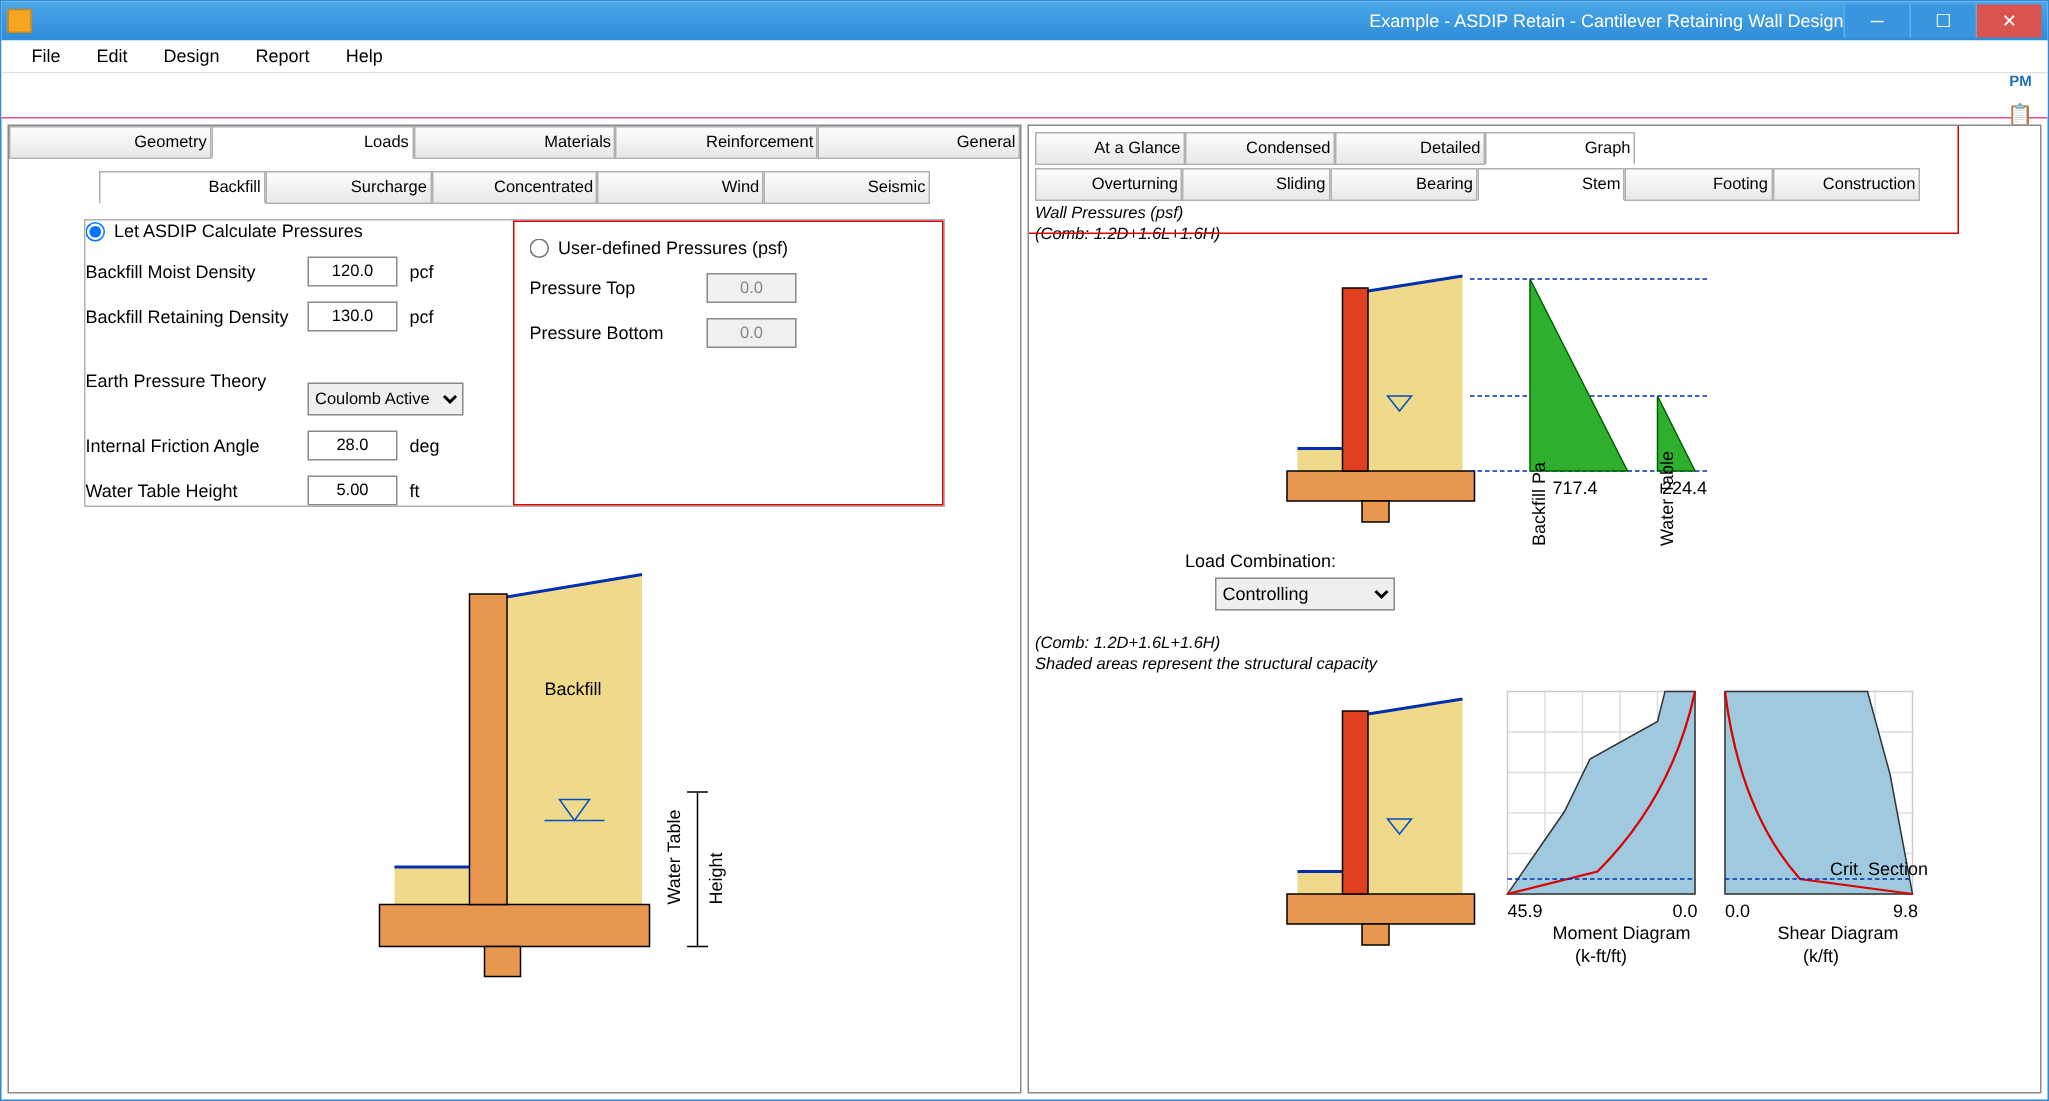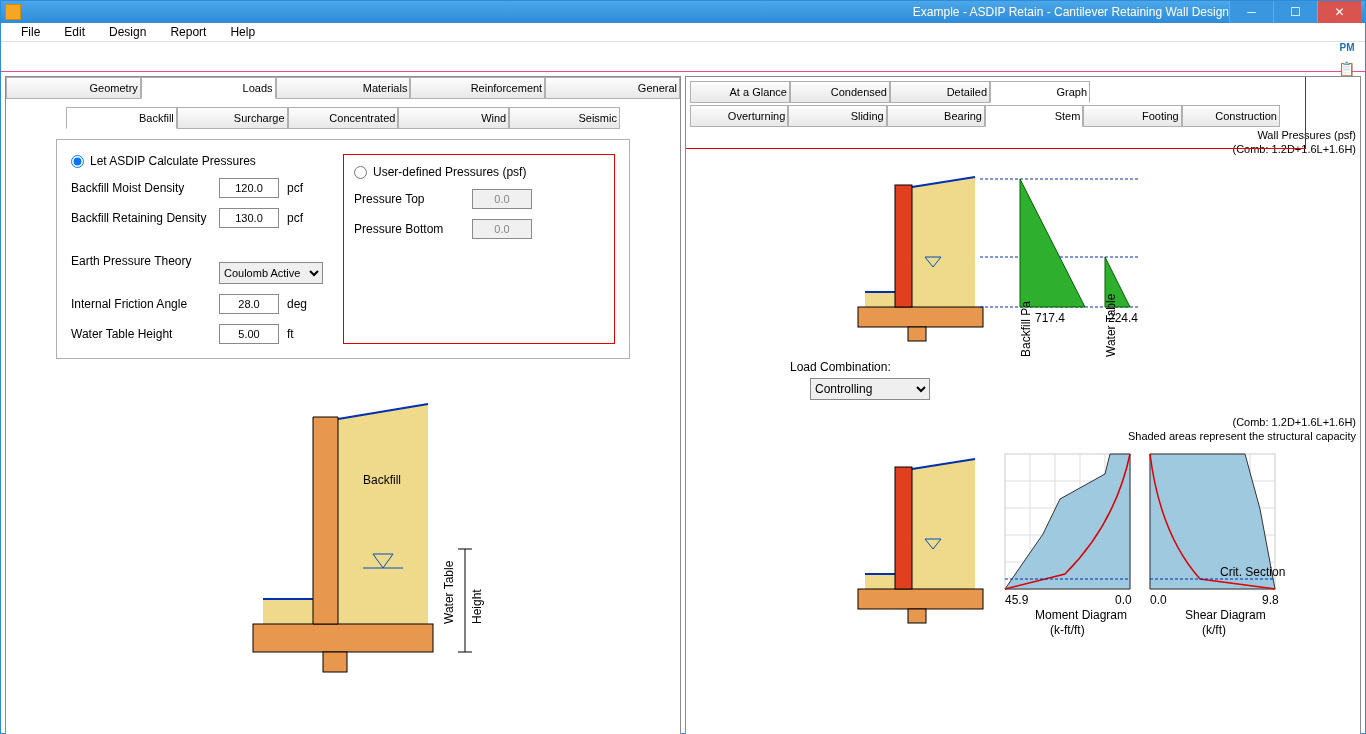--- a/index.html
+++ b/index.html
@@ -17,33 +17,33 @@
   .tbtn { width:20px; height:20px; display:flex;align-items:center;justify-content:center; font-size:14px;}
   .tsep{ width:1px; height:18px; background:#ccc; margin:0 4px;}
   .content { flex:1; display:flex; padding:4px; gap:4px; }
   .pane { flex:1; border:1px solid #8a8a8a; background:#fff; position:relative; overflow:hidden;}
   .tabs { display:flex; }
   .tab { flex:1; text-align:right; padding:4px 2px; background:linear-gradient(#fdfdfd,#e8e8e8); border:1px solid #b0b0b0; cursor:default; font-size:11px;}
   .tab.active { background:#fff; border-bottom:1px solid #fff; font-weight:normal;}
   .loads-sub { display:flex; margin:8px 60px 0 60px;}
   .loads-sub .tab{ flex:1;}
   .loads-sub .tab.active{ background:#fff;}
-  .panel { border:1px solid #b0b0b0; margin:10px 50px; padding:14px; display:flex; gap:20px;}
+  .panel { border:1px solid #b0b0b0; margin:10px 50px; display:flex; gap:20px;}
   .col { flex:1; display:flex; flex-direction:column; gap:10px;}
   .row { display:flex; align-items:center; gap:8px;}
   .row label { width:140px;}
   .row input[type=text]{ width:60px; height:20px; border:1px solid #8a8a8a; text-align:center; font-size:11px;}
   .row input[readonly]{ background:#f0f0f0; color:#888;}
   .row select{ width:104px; height:22px; border:1px solid #8a8a8a; font-size:11px;margin-top:24px;}
   .radio { display:flex; align-items:center; gap:6px;}
   input[type=radio]{ width:13px;height:13px;}
   .redbox { border:1px solid #d00; padding:10px; }
   .diagram-area{ position:relative; width:100%; height:380px;}
   .right-inner{ padding:4px;}
-  .gtitle{ text-align:right; font-size:11px; margin:2px 0;}
+  .gtitle{ text-align:left; font-size:11px; margin:2px 0;font-style:italic;}
   .combo-select{ width:120px; height:22px; border:1px solid #8a8a8a; margin:4px 0 0 20px;}
   .redoutline{ position:absolute; border:1px solid #d00; pointer-events:none;}
 </style>
 </head>
 <body>
 
 <div class="window">
   <div class="titlebar">
     <div class="icon"></div>
     <div class="title">Example - ASDIP Retain - Cantilever Retaining Wall Design</div>

